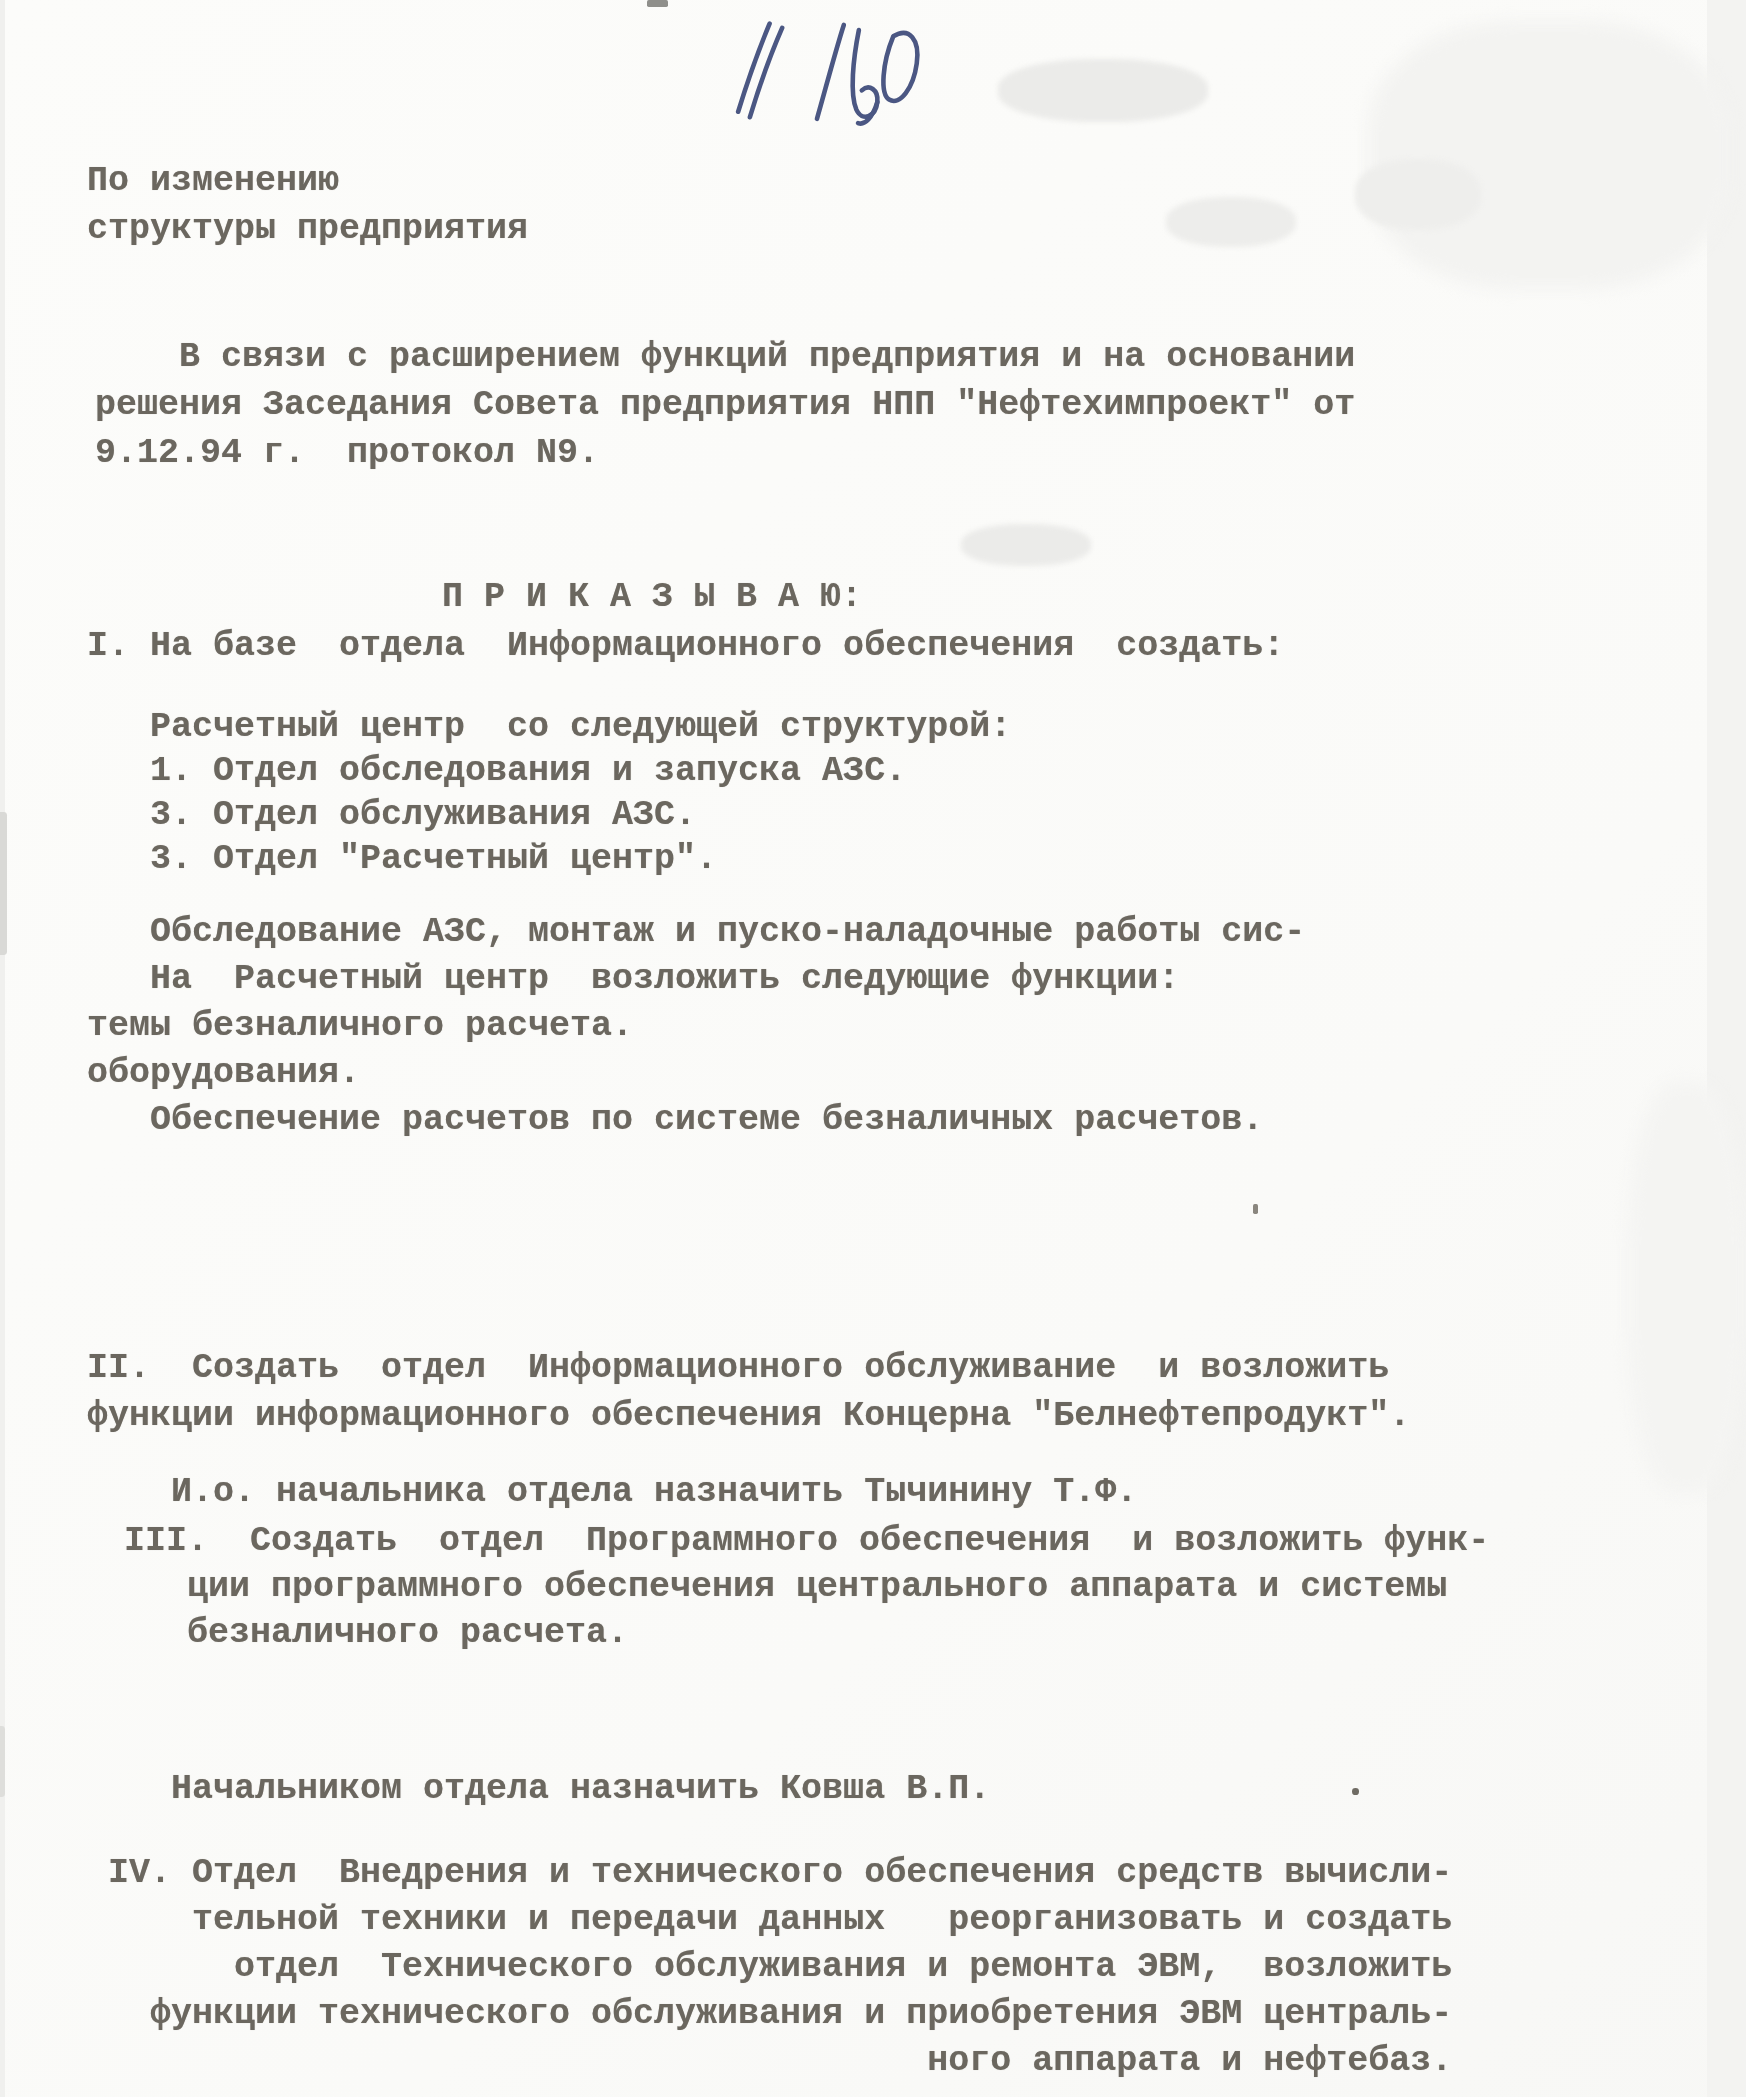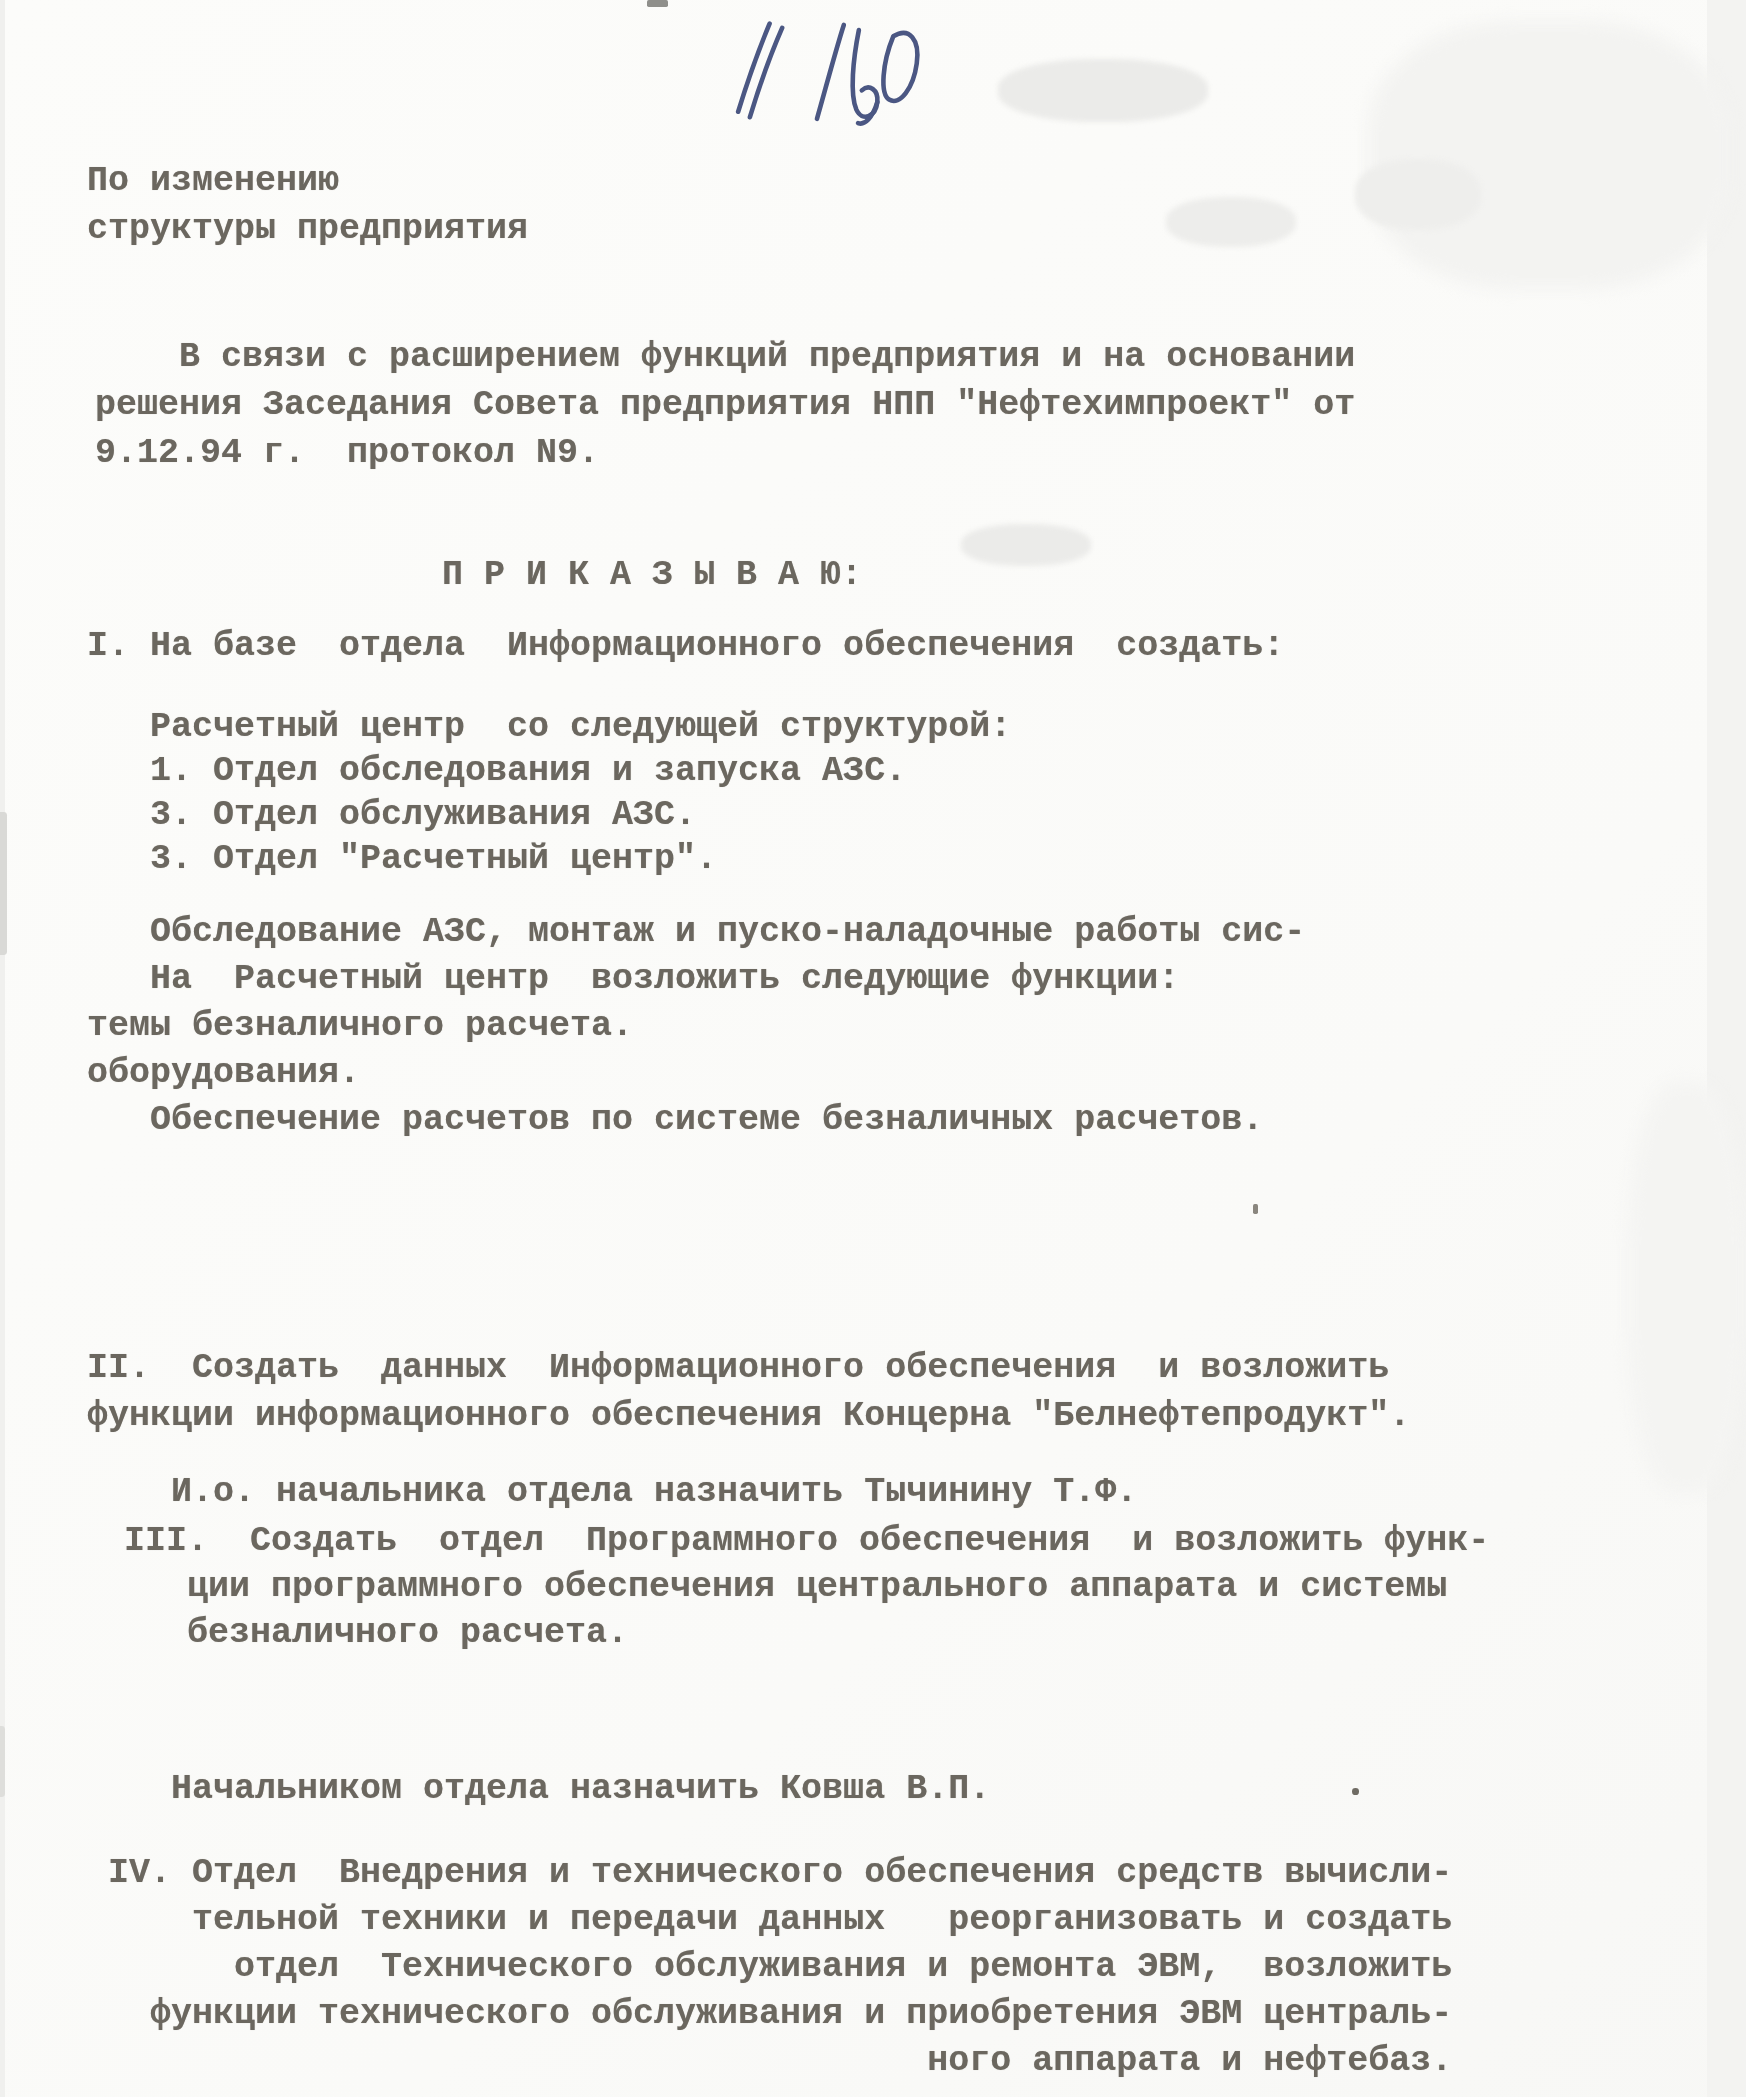--- a/index.html
+++ b/index.html
@@ -70,21 +70,21 @@
       <div class="tline">По изменению</div>
       <div class="tline">структуры предприятия</div>
     </div>
 
   <div class="block" style="top:333px;margin-left:8px; --lh:48px;">
       <div class="tline">    В связи с расширением функций предприятия и на основании</div>
       <div class="tline">решения Заседания Совета предприятия НПП "Нефтехимпроект" от</div>
       <div class="tline">9.12.94 г.  протокол N9.</div>
     </div>
 
-  <div class="block" style="top:552px; left:442px; --lh:47px;">
+  <div class="block" style="top:574px; left:442px; --lh:47px;">
     <div class="single">П Р И К А З Ы В А Ю:</div>
   </div>
 
   <div class="block" style="top:623px; --lh:47px;">
       <div class="tline">I. На базе  отдела  Информационного обеспечения  создать:</div>
     </div>
 
   <div class="block" style="top:705px; --lh:44px;">
       <div class="tline">   Расчетный центр  со следующей структурой:</div>
       <div class="tline">   1. Отдел обследования и запуска АЗС.</div>
@@ -95,21 +95,21 @@
   <div class="block" style="top:909px; --lh:47px;">
       <div class="tline">   Обследование АЗС, монтаж и пуско-наладочные работы сис-</div>
       <div class="tline">   На  Расчетный центр  возложить следующие функции:</div>
       <div class="tline">темы безналичного расчета.</div>
       <div class="tline">оборудования.</div>
       <div class="tline">   Обеспечение расчетов по системе безналичных расчетов.</div>
     </div>
 
 
   <div class="block" style="top:1344px; --lh:48px;">
-      <div class="tline">II.  Создать  данных  Информационного обеспечения  и возложить</div>
+      <div class="tline">II.  Создать  отдел  Информационного обслуживание  и возложить</div>
       <div class="tline">функции информационного обеспечения Концерна "Белнефтепродукт".</div>
     </div>
 
   <div class="block" style="top:1469px; --lh:47px;">
       <div class="tline">    И.о. начальника отдела назначить Тычинину Т.Ф.</div>
     </div>
 
   <div class="block" style="top:1518px;margin-left:37px; --lh:46px;">
       <div class="tline">III.  Создать  отдел  Программного обеспечения  и возложить функ-</div>
       <div class="tline">   ции программного обеспечения центрального аппарата и системы</div>

